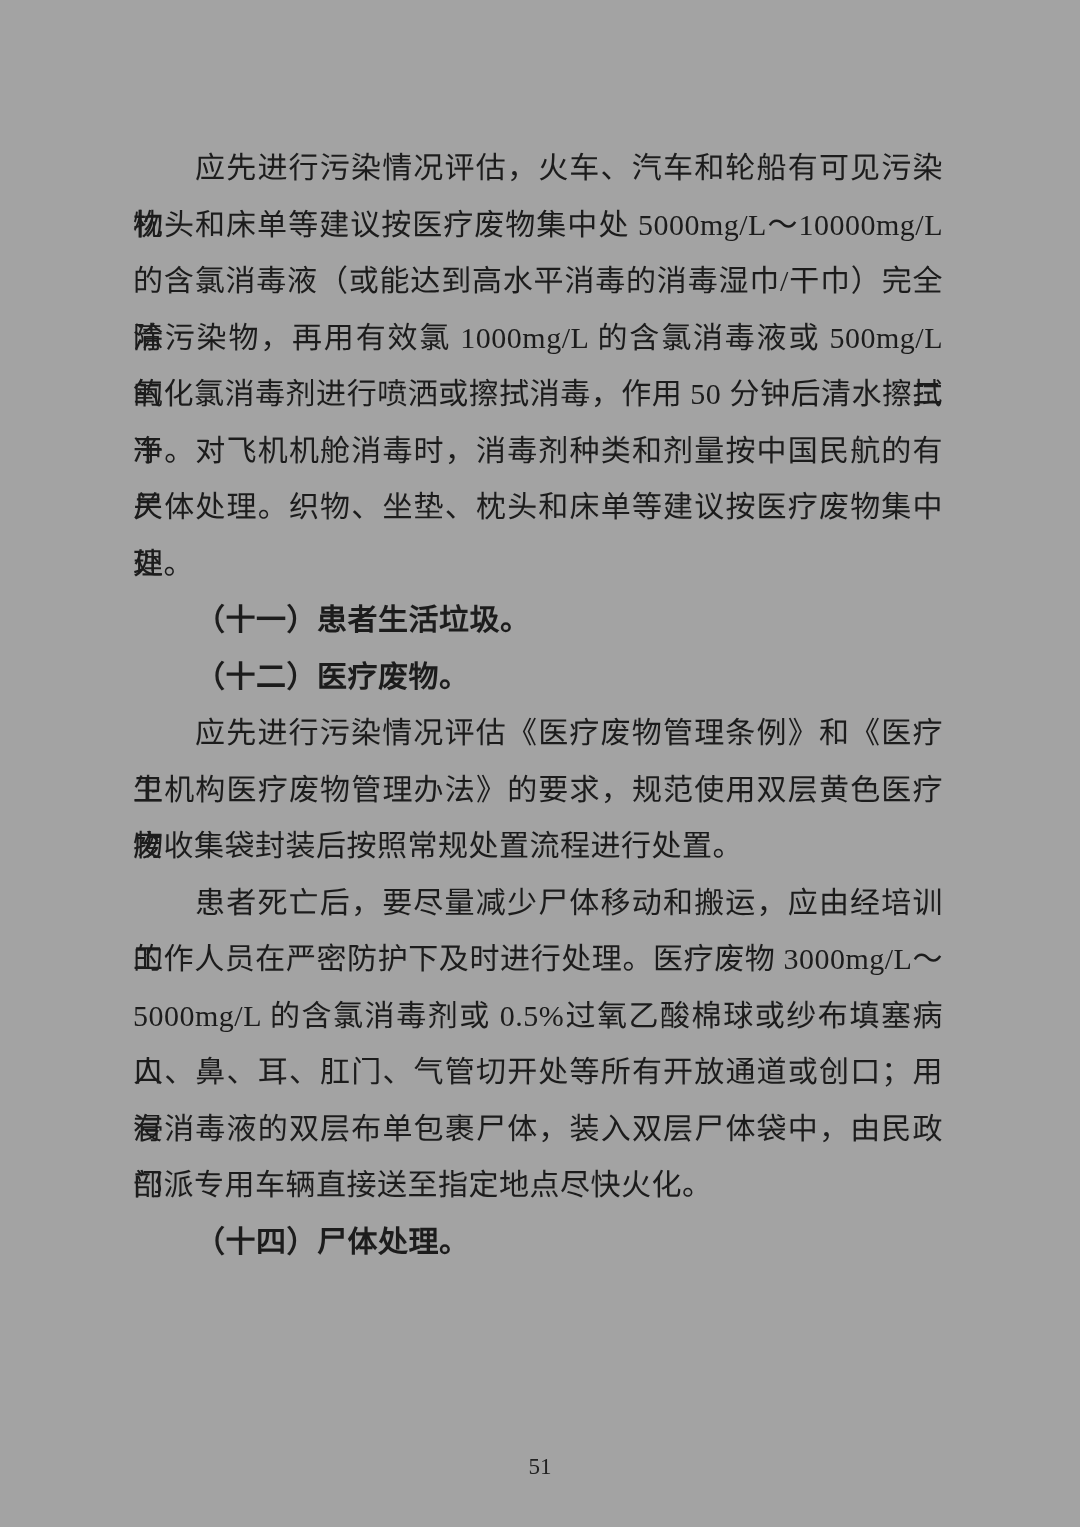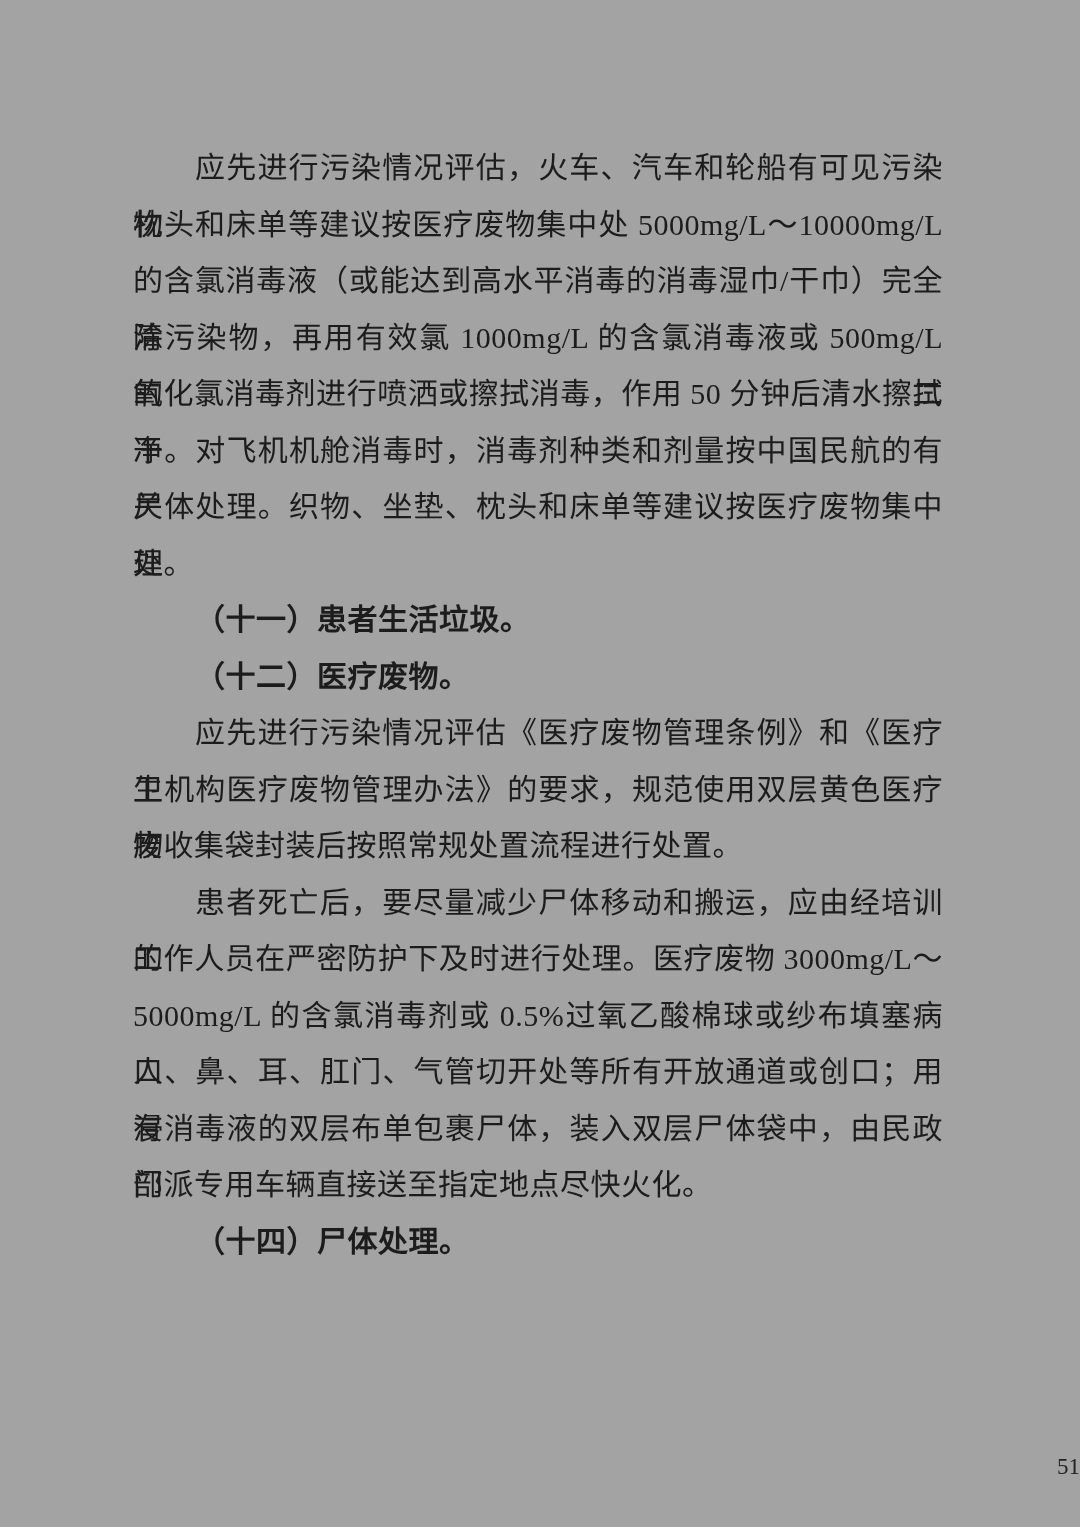--- a/index.html
+++ b/index.html
@@ -40,21 +40,21 @@
     text-indent: 62px;
   }
   .heading {
     font-weight: bold;
   }
   .page-number {
     position: absolute;
     top: 1452px;
     left: 0;
     width: 100%;
-    text-align: right;
+    text-align: center;
     font-size: 23px;
     line-height: 30px;
     color: #222222;
   }
 </style>
 </head>
 <body>
 
 <div class="page">
   <div class="content">

